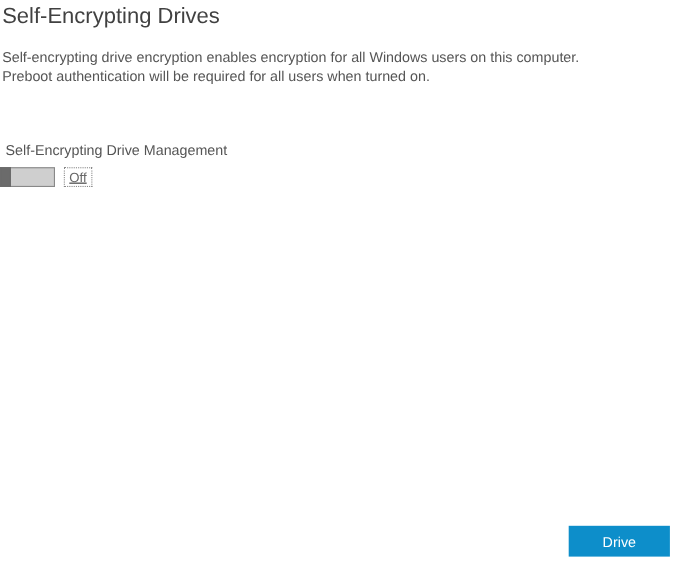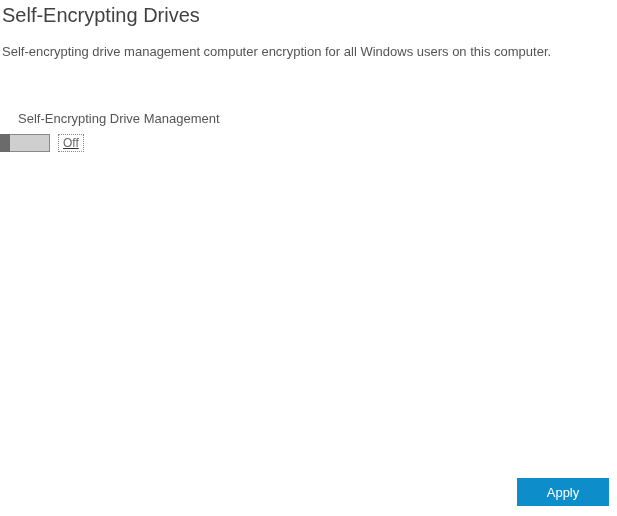--- a/index.html
+++ b/index.html
@@ -24,21 +24,21 @@
     .description {
       font-size: 13px;
       color: #555;
       line-height: 1.4;
       padding: 6px 2px 0 2px;
       font-weight: 300;
     }
     .section-label {
       font-size: 13px;
       color: #555;
-      padding: 50px 2px 0 18px;
+      padding: 50px 2px 0 5px;
       font-weight: 300;
     }
     .toggle-row {
       display: flex;
       align-items: center;
       padding: 8px 0 0 0;
       gap: 8px;
       text-decoration: underline;
     }
     .toggle {
@@ -94,27 +94,28 @@
       background: #d3d3d3;
       color: #383838;
     }
   </style>
 </head>
 <body>
 
 <h1 class="page-title">Self-Encrypting Drives</h1>
 
 <div class="description">
-  <span>Self-encrypting drive management computer encryption for all Windows users on this computer.</span><br>
+  <span>Self-encrypting drive encryption enables encryption for all Windows users on this computer.</span><br>
+  <span>Preboot authentication will be required for all users when turned on.</span>
 </div>
 
 <div class="section-label">Self-Encrypting Drive Management</div>
 
 <div class="toggle-row">
   <div class="toggle">
     <div class="toggle-knob"></div>
   </div>
   <span class="toggle-state">Off</span>
 </div>
 
 <div class="footer-buttons">
-  <button class="btn btn-primary">Apply</button>
+  <button class="btn btn-primary">Drive</button>
 </div>
 
 </body></html>

